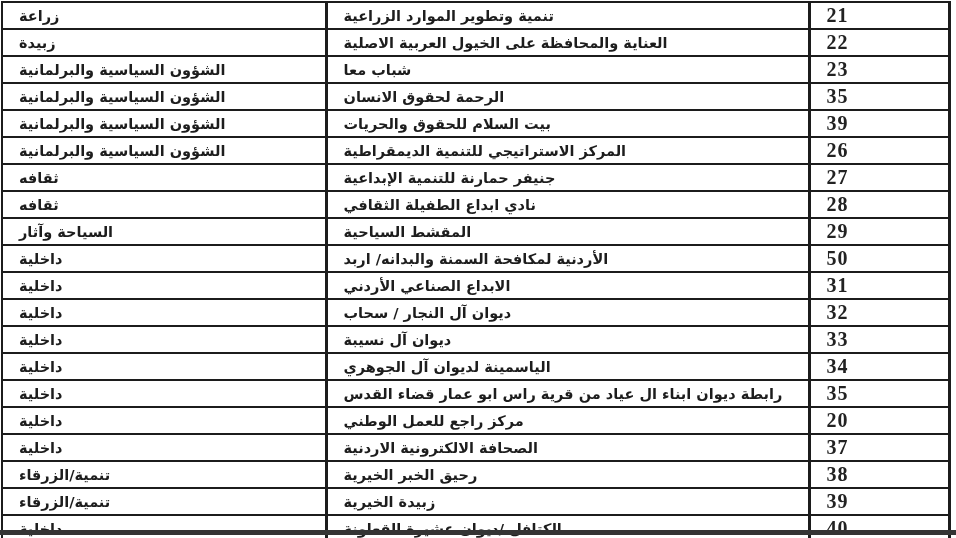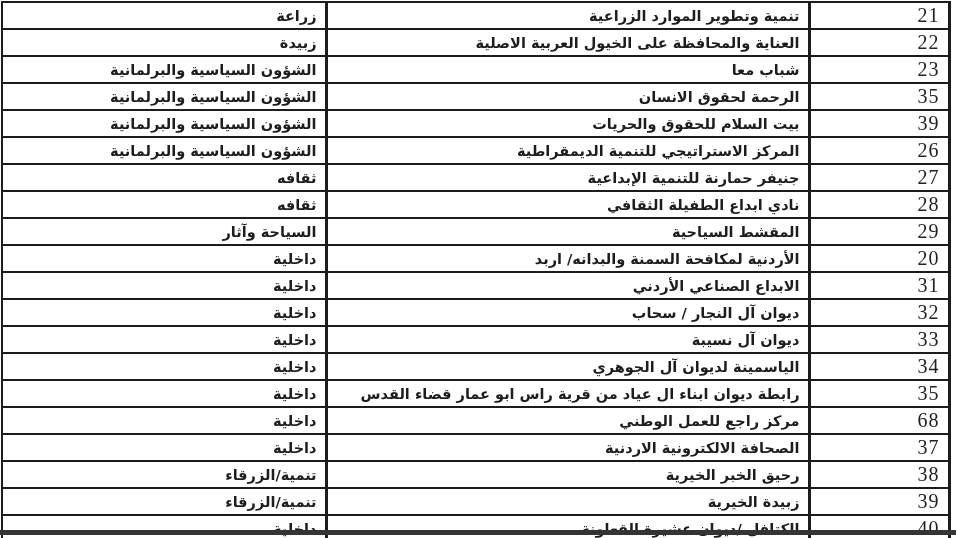--- a/index.html
+++ b/index.html
@@ -22,35 +22,35 @@
       width: 947px;
       border-collapse: collapse;
       table-layout: fixed;
       direction: rtl;
     }
     td {
       border: 2px solid #1c1c1c;
       border-left-width: 3px;
       border-right-width: 3px;
       height: 23px;
-      text-align: right;
+      text-align: left;
       vertical-align: middle;
       color: #1d1d1d;
       overflow: hidden;
-      padding: 1px 8px;
+      padding: 1px 16px;
     }
     
     tr:nth-child(even) td { border-top: 1px solid #8f8f8f; }
     .col-num  { width: 140px; }
     .col-name { width: 483px; }
     .col-cat  { width: 324px; }
     .num-cell {
       font-family: "Liberation Serif", "DejaVu Serif", serif;
       font-size: 20px;
-      font-weight: 400;
+      font-weight: 700;
       letter-spacing: 1px;
       color: #222222;
       border-right-width: 3px;
     }
     .name-cell, .cat-cell {
       font-family: "DejaVu Sans", sans-serif;
       font-weight: 700;
       font-size: 14.5px;
       line-height: 18px;
     }
@@ -115,21 +115,21 @@
     <td class="num-cell">28</td>
     <td class="name-cell">نادي ابداع الطفيلة الثقافي</td>
     <td class="cat-cell">ثقافه</td>
   </tr>
         <tr>
     <td class="num-cell">29</td>
     <td class="name-cell">المقشط السياحية</td>
     <td class="cat-cell">السياحة وآثار</td>
   </tr>
         <tr>
-    <td class="num-cell">20</td>
+    <td class="num-cell">50</td>
     <td class="name-cell">الأردنية لمكافحة السمنة والبدانه/ اربد</td>
     <td class="cat-cell">داخلية</td>
   </tr>
         <tr>
     <td class="num-cell">31</td>
     <td class="name-cell">الابداع الصناعي الأردني</td>
     <td class="cat-cell">داخلية</td>
   </tr>
         <tr>
     <td class="num-cell">32</td>
@@ -145,21 +145,21 @@
     <td class="num-cell">34</td>
     <td class="name-cell">الياسمينة لديوان آل الجوهري</td>
     <td class="cat-cell">داخلية</td>
   </tr>
         <tr>
     <td class="num-cell">35</td>
     <td class="name-cell">رابطة ديوان ابناء ال عياد من قرية راس ابو عمار قضاء القدس</td>
     <td class="cat-cell">داخلية</td>
   </tr>
         <tr>
-    <td class="num-cell">68</td>
+    <td class="num-cell">20</td>
     <td class="name-cell">مركز راجع للعمل الوطني</td>
     <td class="cat-cell">داخلية</td>
   </tr>
         <tr>
     <td class="num-cell">37</td>
     <td class="name-cell">الصحافة الالكترونية الاردنية</td>
     <td class="cat-cell">داخلية</td>
   </tr>
         <tr>
     <td class="num-cell">38</td>

